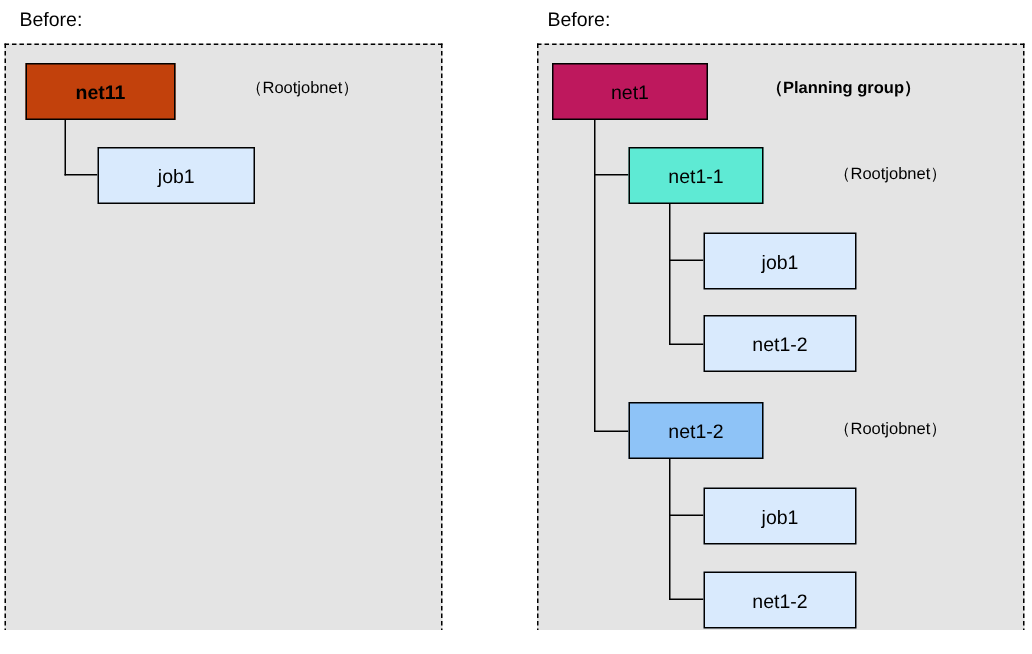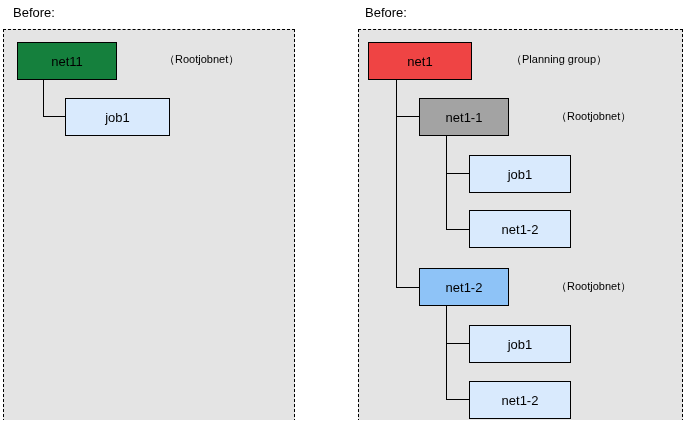--- a/index.html
+++ b/index.html
@@ -33,21 +33,21 @@
   .before-title{left:13px;top:6px;}
   .after-title{left:365px;top:6px;}
 
   
   .n-net11{left:17px;top:42px;width:100px;}
   .n-bjob1{left:65px;top:98px;width:105px;}
   .a-before-root{left:164px;top:52px;}
 
   
   .n-net1{left:368px;top:42px;width:104px;}
-  .a-after-root{left:511px;top:52px;}
+  .a-after-root{left:511px;top:52px;font-weight:bold;}
   .n-net1-1{left:419px;top:98px;width:90px;}
   .a-g1{left:556px;top:109px;}
   .n-g1job1{left:469px;top:155px;width:102px;}
   .n-g1net12{left:469px;top:210px;width:102px;}
   .n-net1-2{left:419px;top:268px;width:90px;}
   .a-g2{left:556px;top:279px;}
   .n-g2job1{left:469px;top:325px;width:102px;}
   .n-g2net12{left:469px;top:381px;width:102px;}
 
   
@@ -70,44 +70,44 @@
 
   <div class="panel-title before-title">Before:</div>
   <div class="panel-title after-title">Before:</div>
 
   <div class="panel before-panel" style="background-color: rgb(228, 228, 228);"></div>
   <div class="panel after-panel" style="background-color: rgb(228, 228, 228);"></div>
 
   <div class="line vline l-b-v"></div>
   <div class="line hline l-b-h"></div>
 
-  <div class="node n-net11" style="background-color: #15803d;">
+  <div class="node n-net11" style="background-color: #c2410c; font-weight: bold;">
     <span>net11</span>
   </div>
   <div class="annotation a-before-root">（Rootjobnet）</div>
   <div class="node n-bjob1" style="background-color: rgb(217, 234, 253);">
     <span>job1</span>
   </div>
 
   <div class="line vline l-a-trunk"></div>
   <div class="line hline l-a-h1"></div>
   <div class="line hline l-a-h2"></div>
   <div class="line vline l-c1-v"></div>
   <div class="line hline l-c1-h1"></div>
   <div class="line hline l-c1-h2"></div>
   <div class="line vline l-c2-v"></div>
   <div class="line hline l-c2-h1"></div>
   <div class="line hline l-c2-h2"></div>
 
-  <div class="node n-net1" style="background-color: #ef4444;">
+  <div class="node n-net1" style="background-color: #be185d;">
     <span>net1</span>
   </div>
   <div class="annotation a-after-root">（Planning group）</div>
 
-  <div class="node n-net1-1" style="background-color: #a3a3a3;">
+  <div class="node n-net1-1" style="background-color: #5eead4;">
     <span>net1-1</span>
   </div>
   <div class="annotation a-g1">（Rootjobnet）</div>
   <div class="node n-g1job1" style="background-color: rgb(217, 234, 253);">
     <span>job1</span>
   </div>
   <div class="node n-g1net12" style="background-color: rgb(217, 234, 253);">
     <span>net1-2</span>
   </div>
 

